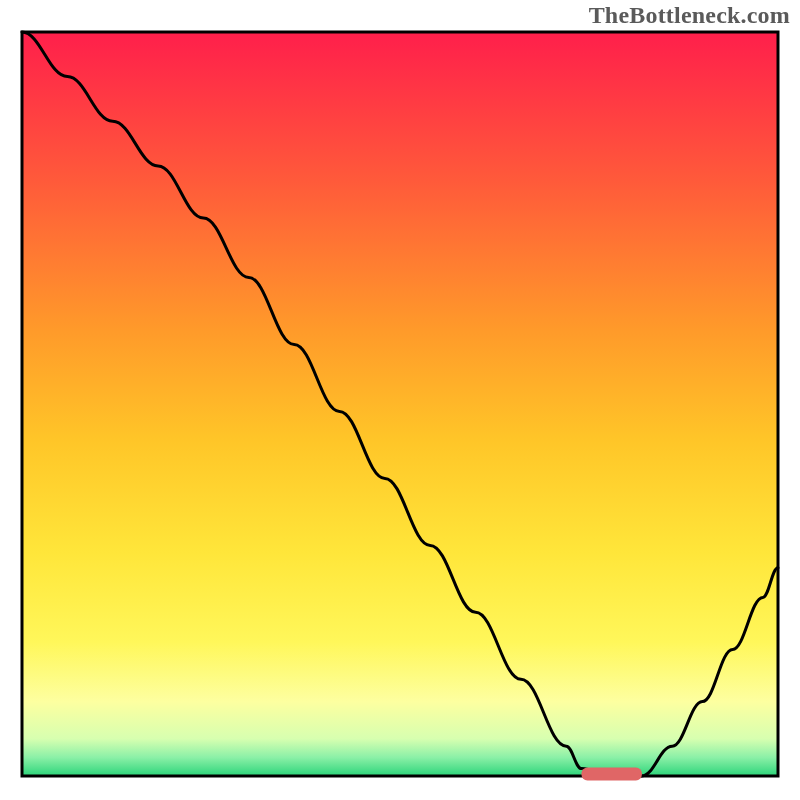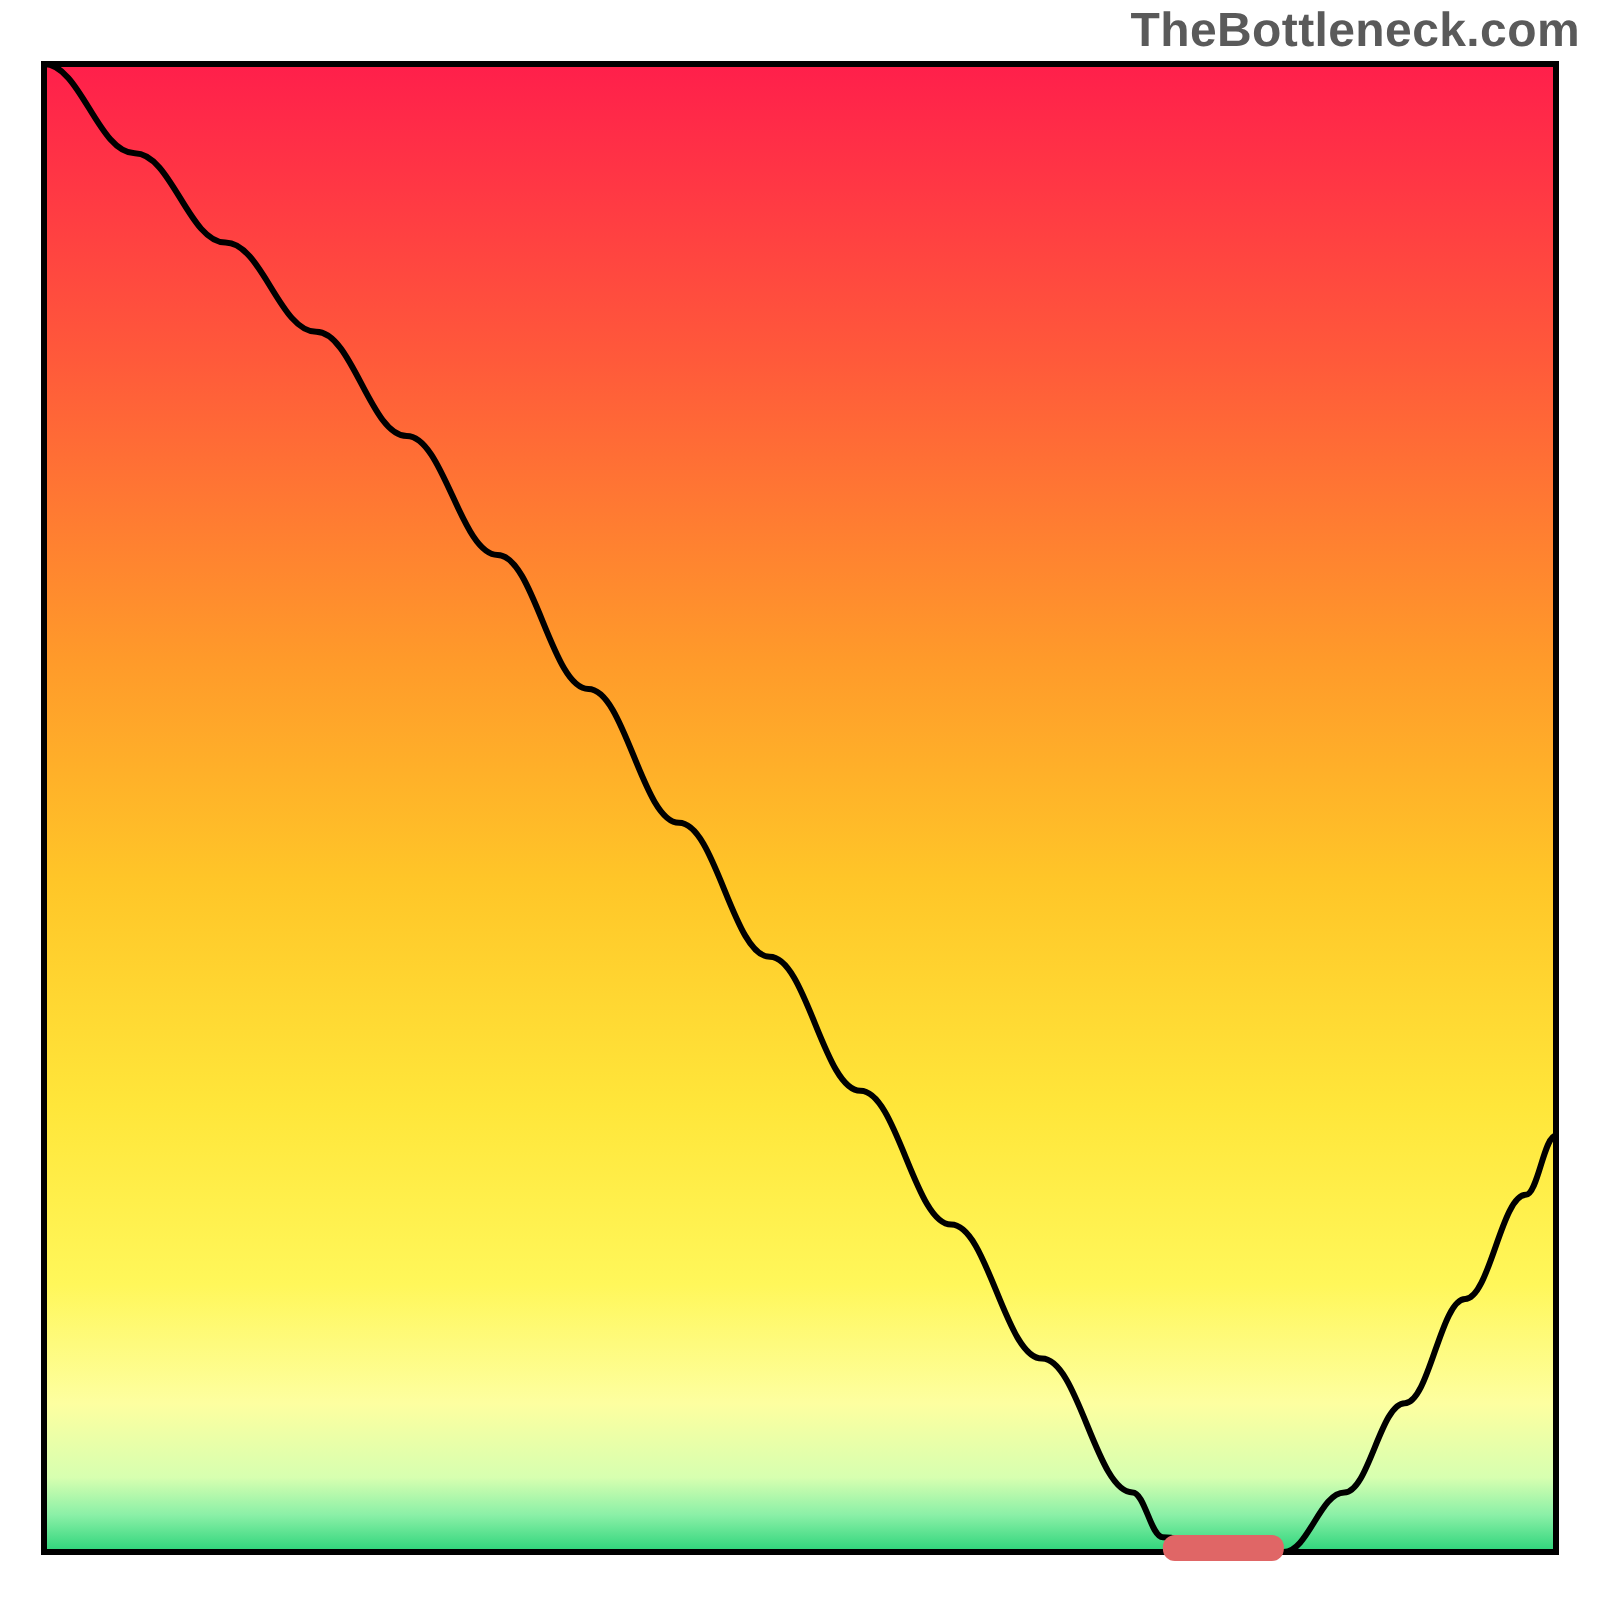--- a/index.html
+++ b/index.html
@@ -8,20 +8,21 @@
     width: 800px;
     height: 800px;
     overflow: hidden;
     background: #ffffff;
     font-family: Arial, Helvetica, sans-serif;
   }
   .wrap {
     position: relative;
     width: 800px;
     height: 611px;
+    font-family: Liberation Serif, serif;
   }
   .watermark {
     position: absolute;
     top: 2px;
     right: 10px;
     font-size: 24px;
     font-weight: 600;
     color: #5a5a5a;
     letter-spacing: 0.2px;
     z-index: 5;

